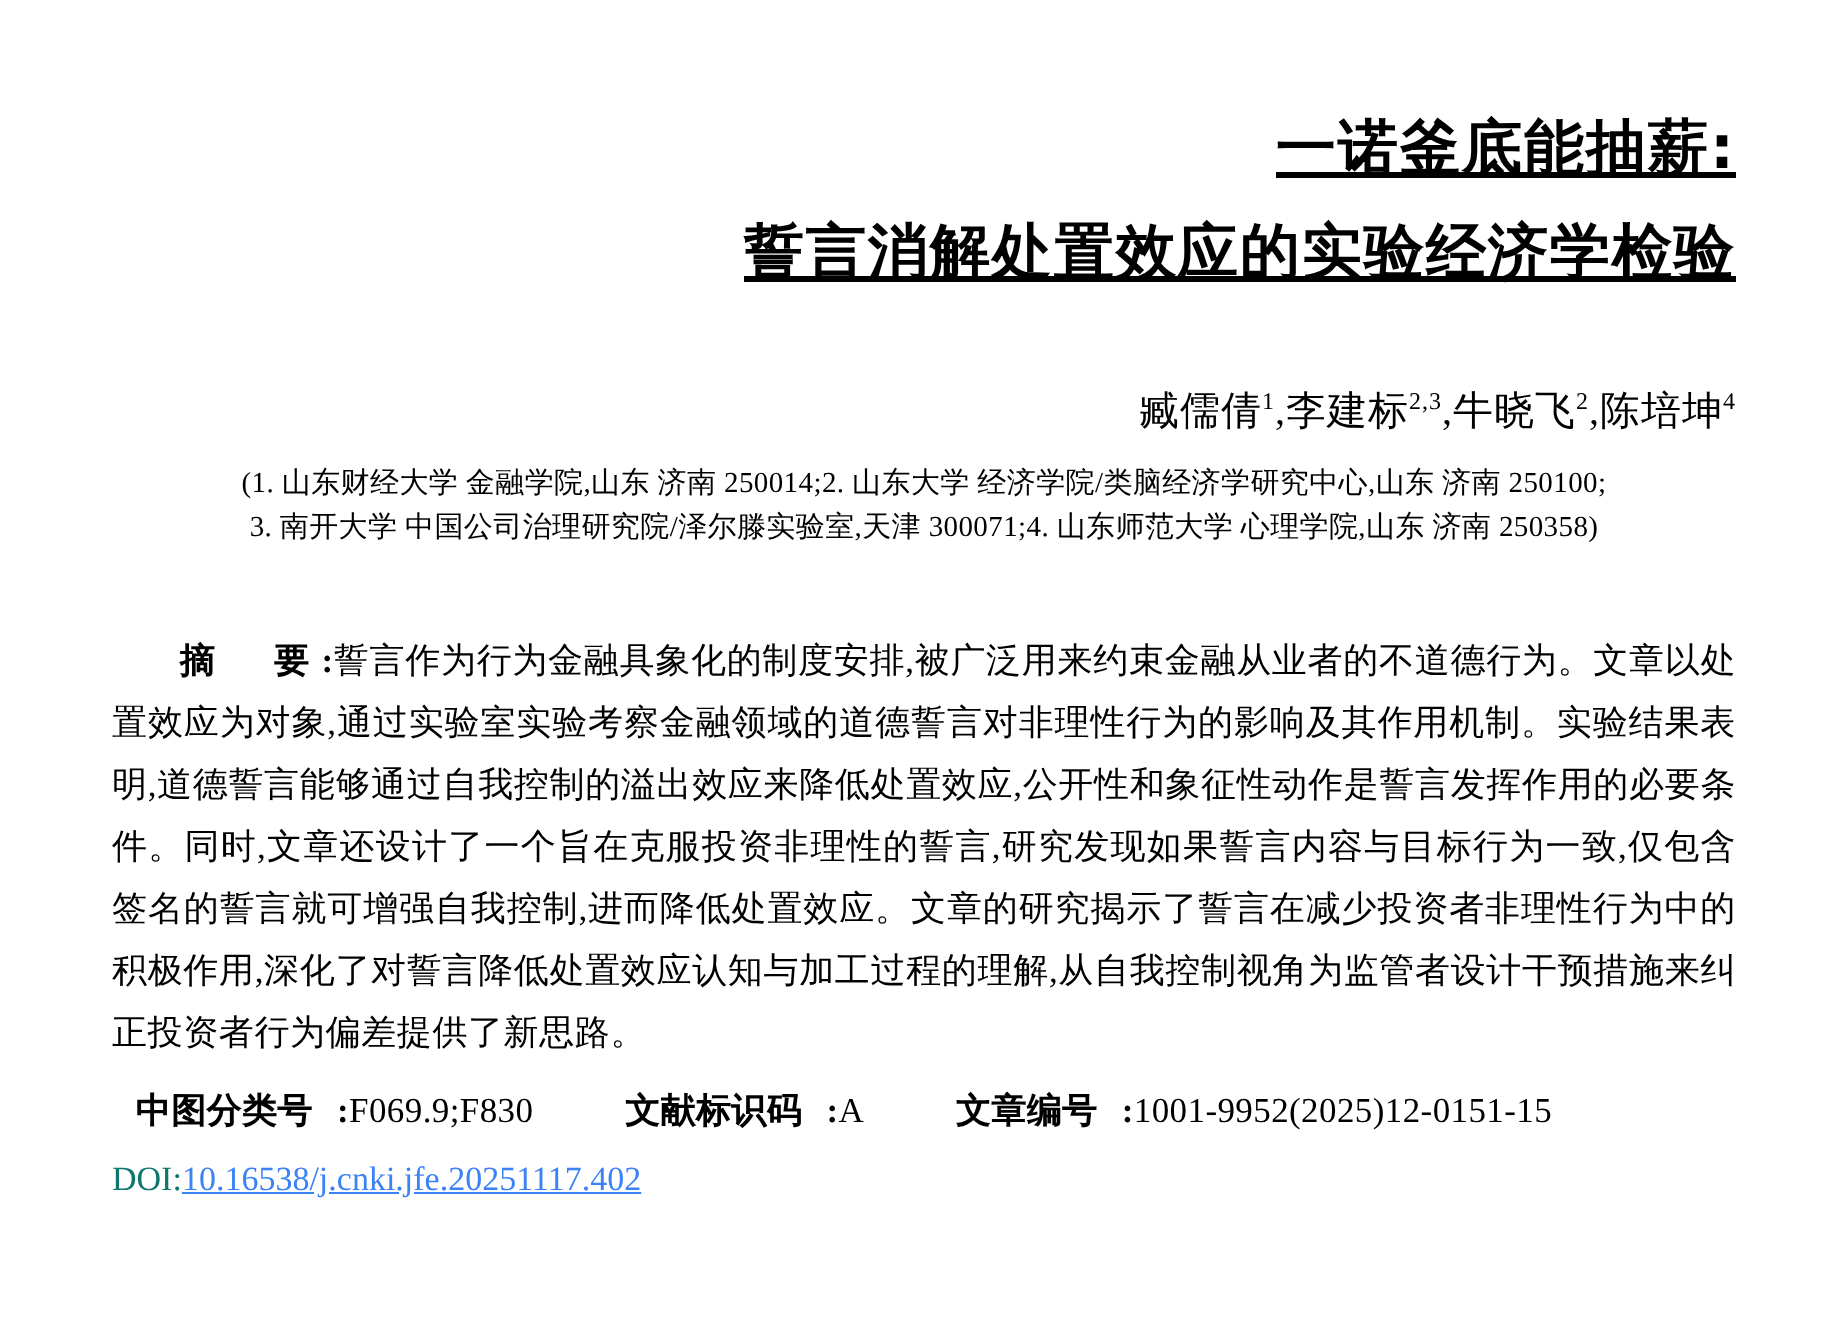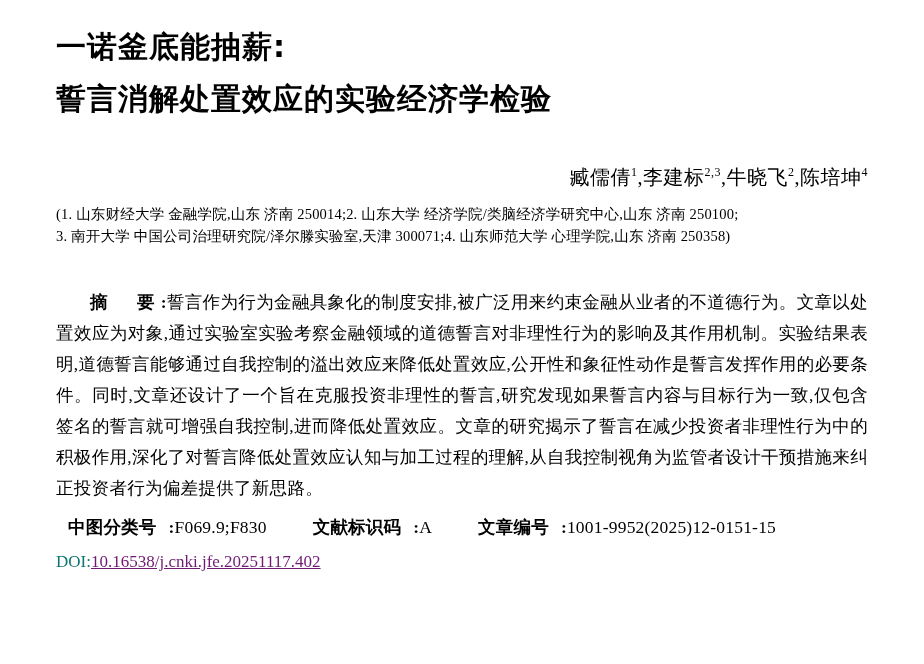--- a/index.html
+++ b/index.html
@@ -16,22 +16,23 @@
   }
   .page {
     position: relative;
     width: 924px;
     height: 664px;
     box-sizing: border-box;
     padding: 0 56px;
   }
   
   .title-block {
-    text-align: left;
-    padding-top: 24px;
+    text-align: right;
+    padding-top: 52px;
+    text-decoration: underline;
   }
   .title-line {
     font-family: "DejaVu Sans", "Liberation Sans", sans-serif;
     font-weight: bold;
     font-size: 30px;
     line-height: 46px;
     letter-spacing: 1px;
     color: #000;
   }
   .title-line.second {
@@ -46,20 +47,21 @@
     font-family: "Liberation Serif", "DejaVu Serif", serif;
     letter-spacing: 0.5px;
   }
   .authors sup {
     font-size: 12px;
     vertical-align: super;
   }
   
   .affiliations {
     margin-top: 12px;
+    text-align: center;
     font-size: 14.5px;
     line-height: 22px;
     letter-spacing: 0.2px;
   }
   .affil-line {
     white-space: nowrap;
   }
   
   .abstract {
     margin-top: 40px;
@@ -111,21 +113,21 @@
   
   .doi-row {
     margin-top: 6px;
     font-size: 17px;
     line-height: 28px;
   }
   .doi-label {
     color: #0f766e;
   }
   .doi-link {
-    color: #701a75;
+    color: #3b82f6;
     text-decoration: underline;
     cursor: pointer;
   }
 </style>
 </head>
 <body>
 
 <div class="page">
 
   <div class="title-block">

